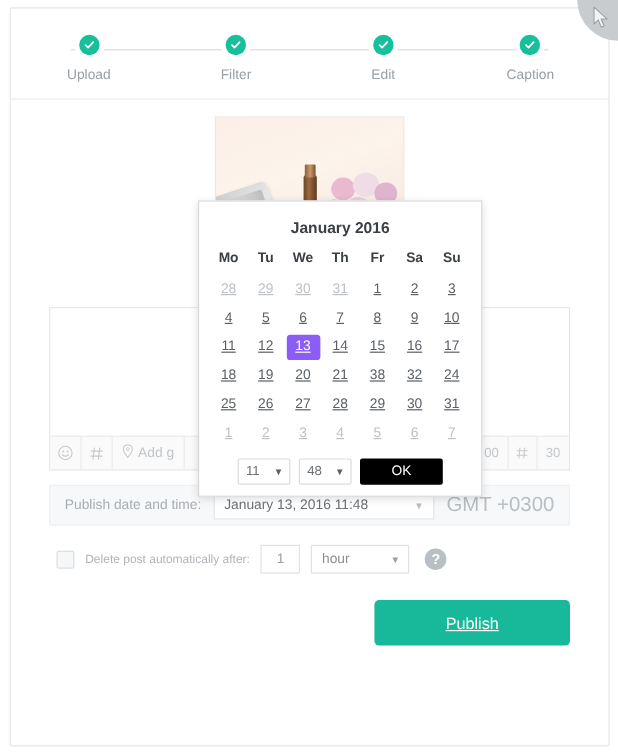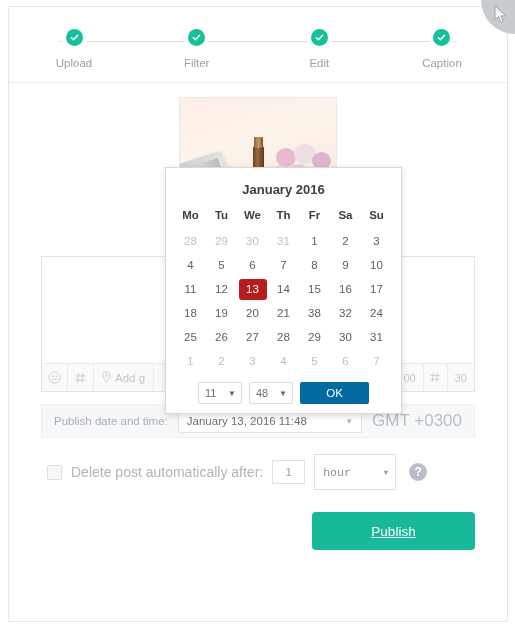--- a/index.html
+++ b/index.html
@@ -214,39 +214,38 @@
     align-items: center;
     gap: 9px;
     padding-left: 6px;
   }
   .chk {
     width: 15px; height: 15px;
     border: 1px solid #dcdfe1;
     background: #f6f7f8;
     border-radius: 2px;
   }
-  .del-label { font-size: 14px; color: #b0b5ba; }
+  .del-label { font-size: 10px; color: #b0b5ba; }
   .num-input {
     width: 33px; height: 24px;
     border: 1px solid #e0e2e4;
     background: #fff;
     font-size: 11.5px;
     color: #9aa0a5;
     display: flex; align-items: center; justify-content: center;
   }
   .unit-select {
-    width: 82px; height: 36px;
+    width: 82px; height: 24px;
     border: 1px solid #e0e2e4;
     background: #fff;
     font-size: 11.5px;
     color: #8b9196;
     display: flex; align-items: center;
     padding: 0 8px;
     position: relative;
-    font-family: Liberation Mono, monospace;
   }
   .unit-select .caret { position: absolute; right: 7px; color:#9aa0a5; font-size:8px; }
   .help-ico {
     width: 18px; height: 18px;
     border-radius: 50%;
     background: #b9bfc4;
     color: #fff;
     font-size: 12px;
     font-weight: bold;
     display: flex; align-items: center; justify-content: center;
@@ -299,23 +298,24 @@
     font-size: 11.5px;
     color: #5a6066;
     height: 24px;
     padding: 0;
   }
   .cal-grid td.muted { color: #bcc1c6; }
   .cal-grid td .cell {
     display: flex; align-items: center; justify-content: center;
     height: 21px; width: 28px; margin: 0 auto;
     border-radius: 3px;
+    text-decoration: underline;
   }
   .cal-grid td.sel .cell {
-    background: #b91c1c;
+    background: #8b5cf6;
     color: #ffffff;
   }
   .cal-footer {
     display: flex;
     align-items: center;
     justify-content: center;
     gap: 7px;
     padding-top: 9px;
   }
   .time-sel {
@@ -325,21 +325,21 @@
     font-size: 11px;
     color: #6b7075;
     display: flex; align-items: center;
     padding-left: 6px;
     position: relative;
     border-radius: 2px;
   }
   .time-sel .caret { position:absolute; right:5px; color:#5c6166; font-size:8px; }
   .ok-btn {
     width: 69px; height: 22px;
-    background: #0369a1;
+    background: #000000;
     color: #fff;
     font-size: 11.5px;
     display: flex; align-items: center; justify-content: center;
     border: none;
     border-radius: 2px;
     font-family: "Liberation Sans", sans-serif;
   }
 
   
   .cursor {

